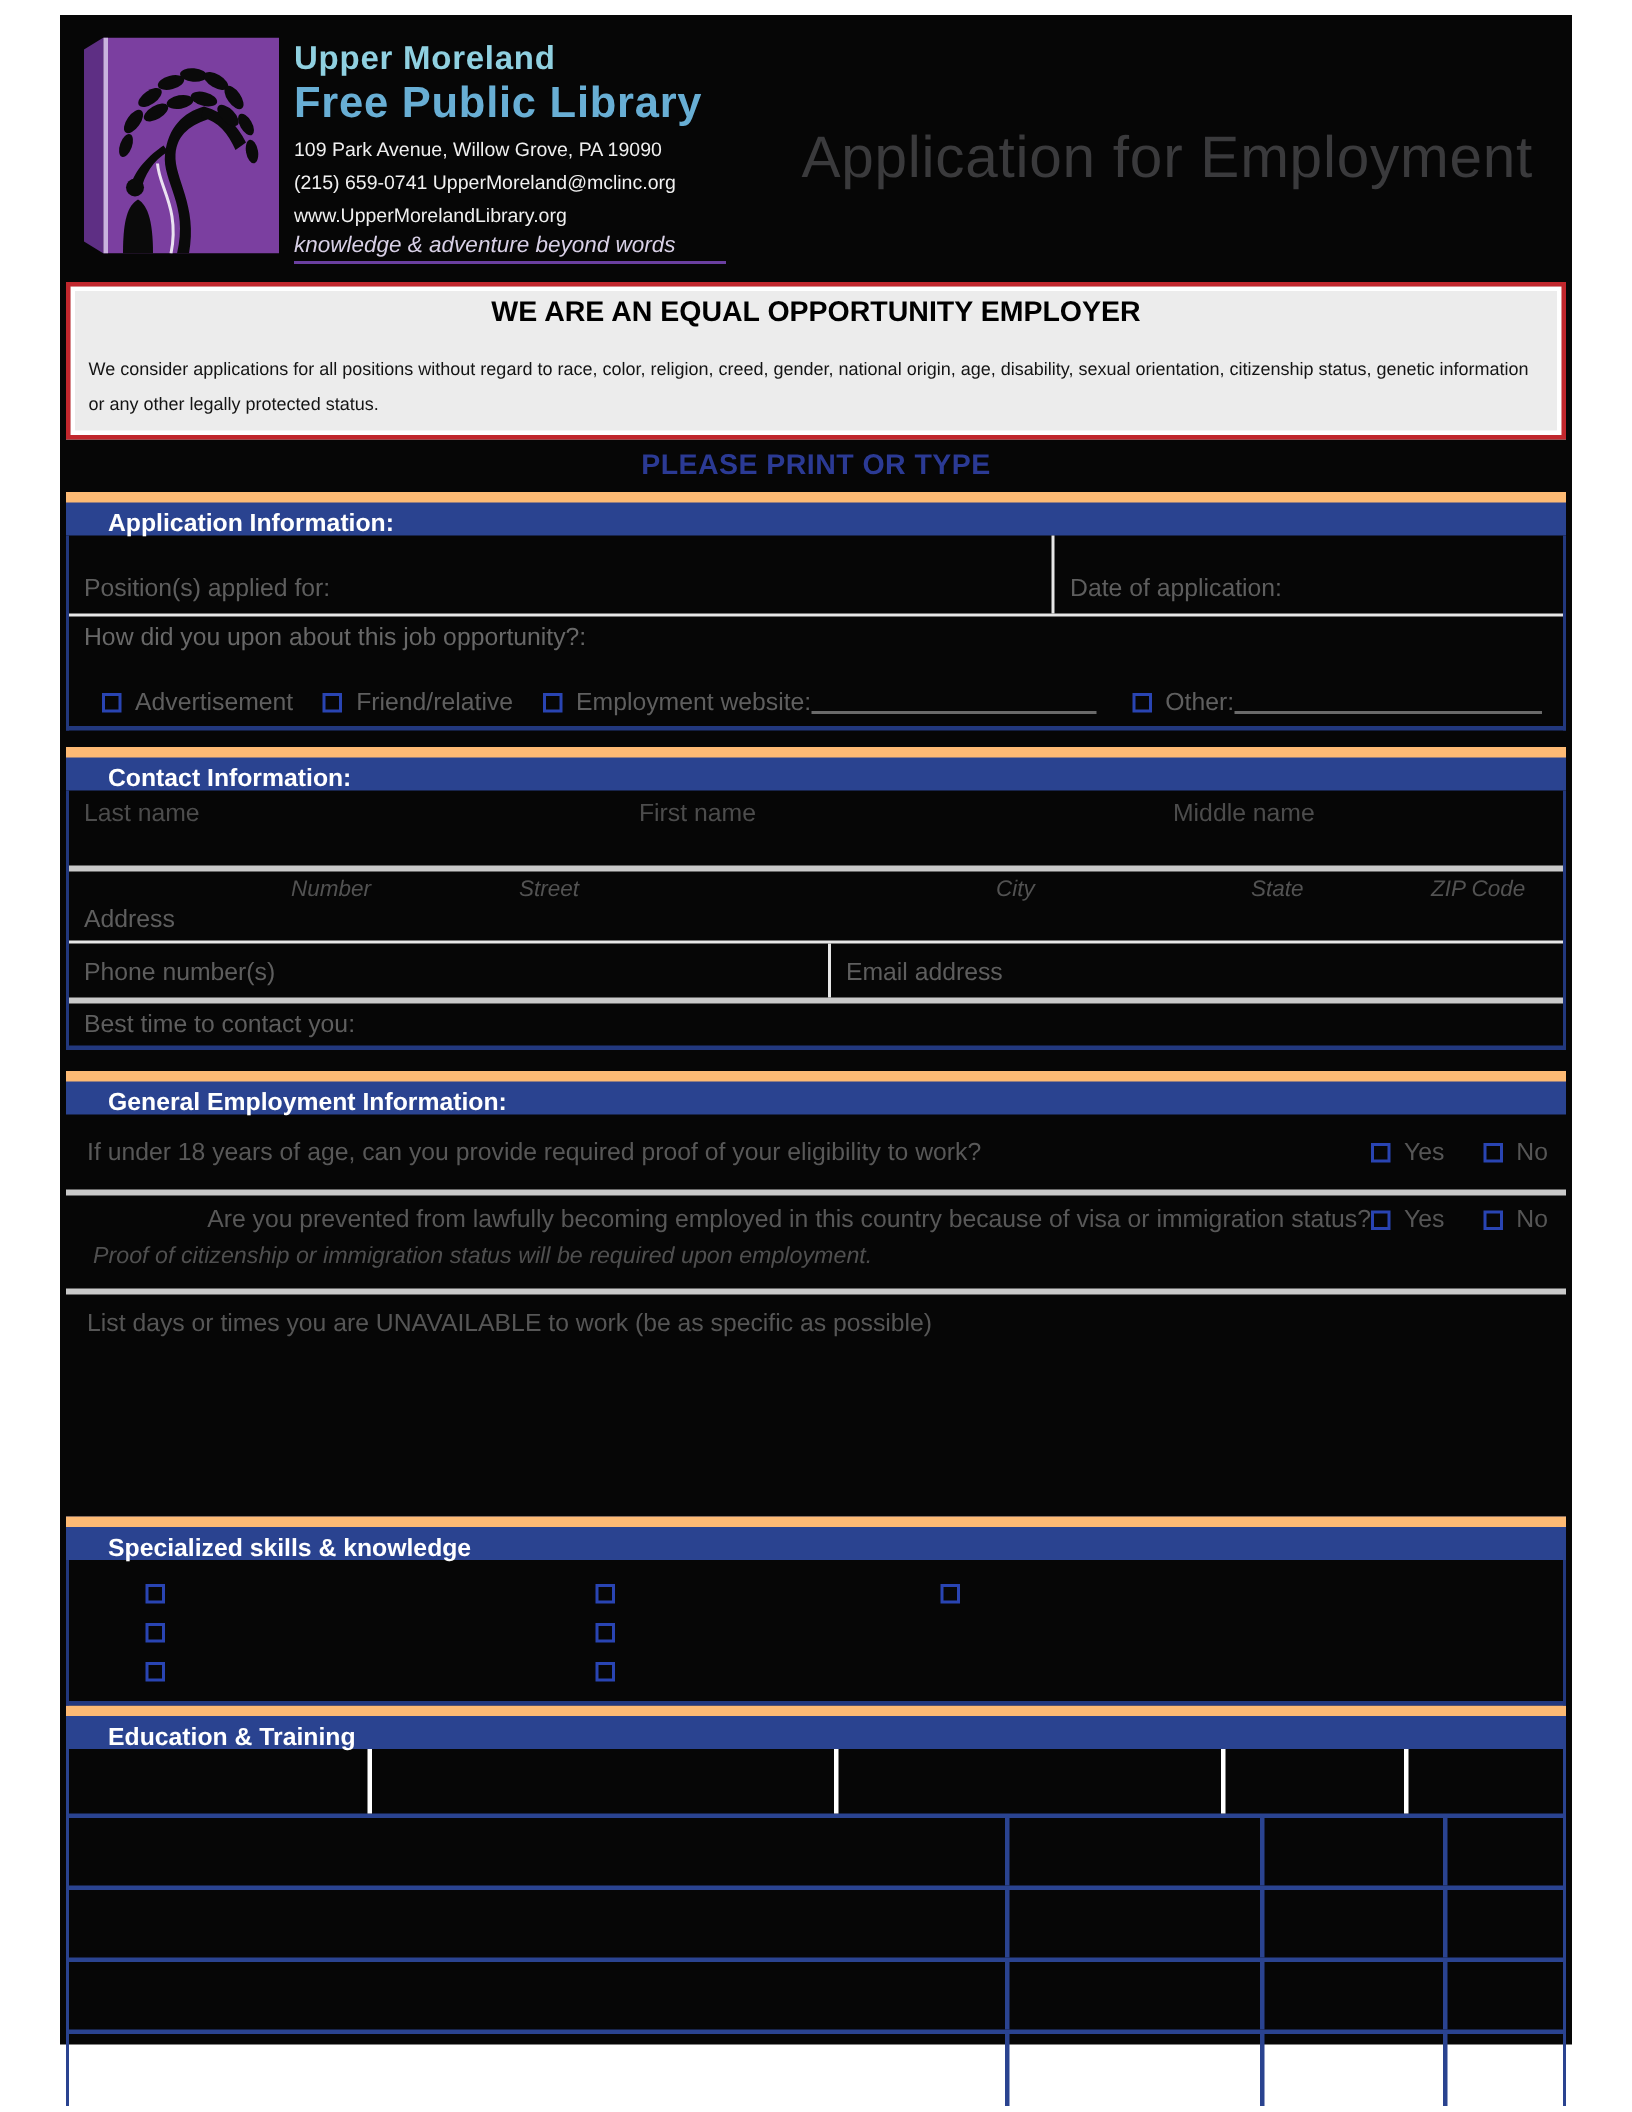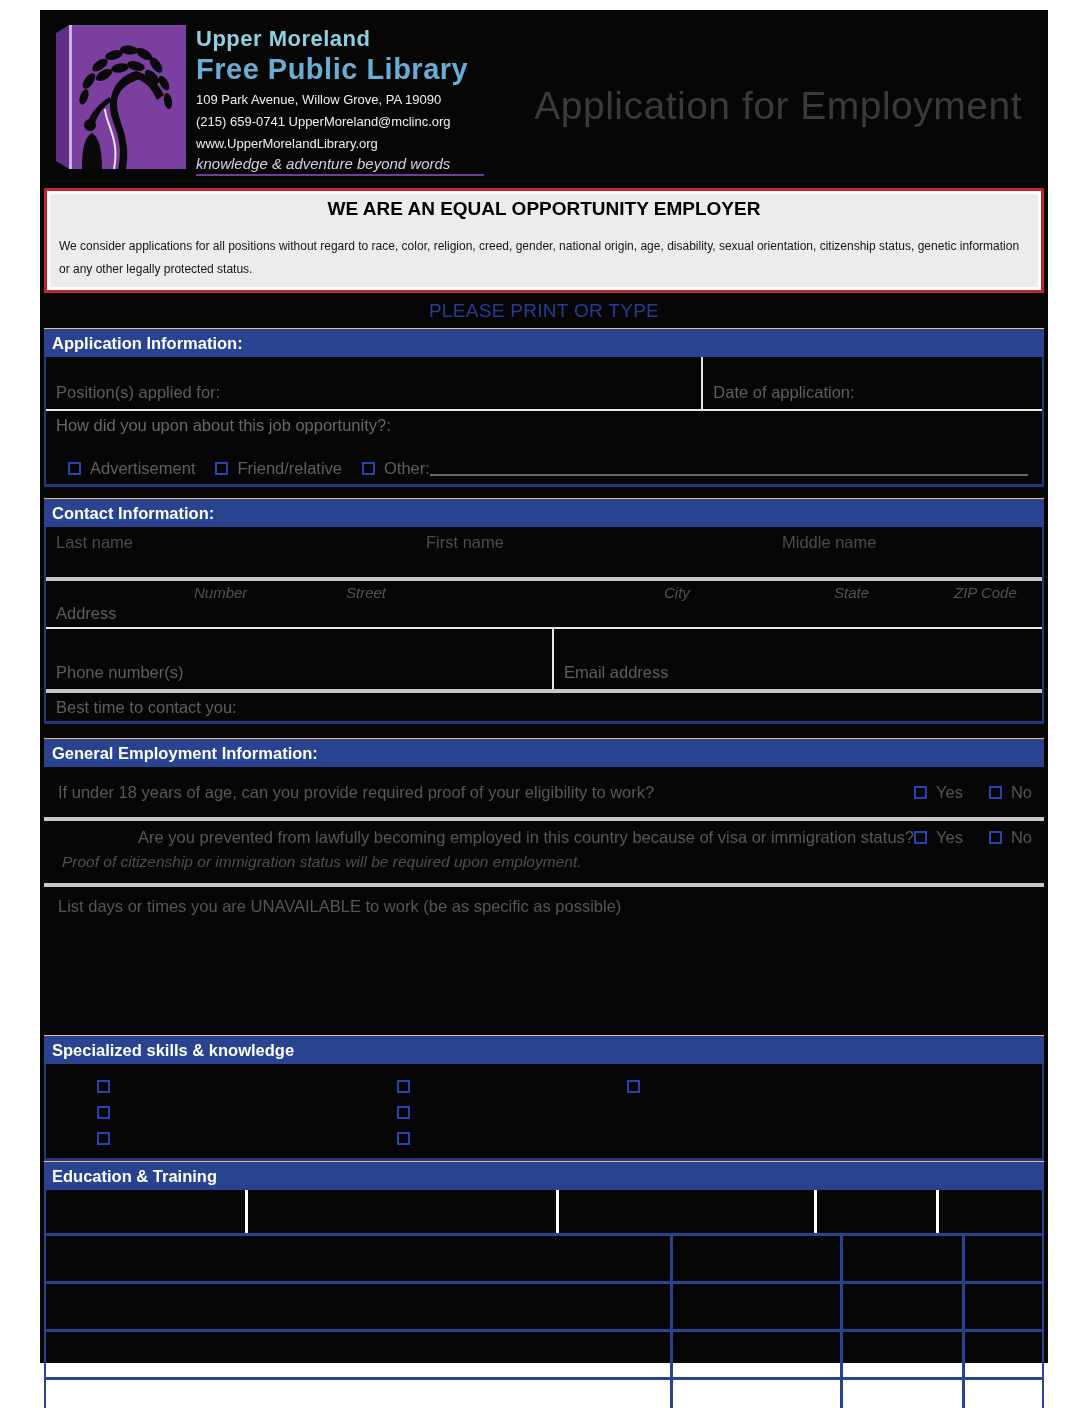--- a/index.html
+++ b/index.html
@@ -18,26 +18,26 @@
   .tag-rule { width:288px; height:2px; background:#6a3fa0; margin-top:2px; }
   .app-title { position:absolute; right:26px; top:74px; font-size:39px; color:#3a3a3c; letter-spacing:0.5px; white-space:nowrap; }
 
   
   .eoe-box { margin:6px 4px 0 4px; background:#ececec; border:3px solid #c1272d;
              box-shadow: inset 0 0 0 3px #ffffff; padding:7px 12px 9px 12px; }
   .eoe-head { text-align:center; font-size:19px; font-weight:bold; color:#000; }
   .eoe-body { font-size:12px; color:#141414; line-height:23px; margin-top:15px; }
 
   .print-type { height:35px; line-height:35px; text-align:center; color:#2b3a94;
-                font-weight:normal; font-size:19px; letter-spacing:0.3px; }
+                font-weight:bold; font-size:19px; letter-spacing:0.3px; }
 
   
   .section { margin:0 4px; }
   .bar { background:#2a4390; color:#fff; font-weight:bold; font-size:16.5px;
-         height:29px; line-height:29px; padding-left:8px; border-top:1px solid #fdba74; }
+         height:29px; line-height:29px; padding-left:28px; border-top:7px solid #fdba74; }
   .sec-body { border-left:2px solid #22387e; border-right:2px solid #22387e; border-bottom:3px solid #22387e; }
   .gap11 { height:11px; } .gap14 { height:14px; }
 
   .glabel { color:#5e5e5e; font-size:16.5px; }
   .cb { flex:0 0 auto; width:13px; height:13px; border:2px solid #2944b2; background:transparent; }
   .uline { display:inline-block; height:15px; border-bottom:2px solid #6a6a6a; }
   .div-white { height:2px; background:#e6e6e6; }
   .div-gray  { height:4px; background:#c9c9c9; }
 
   
@@ -49,21 +49,21 @@
   .opt { display:flex; align-items:center; }
   .opt .cb { margin-right:9px; }
   .opt-label { margin-right:20px; }
 
   
   .row-names { position:relative; height:50px; }
   .row-names span { position:absolute; top:6px; font-size:16.5px; color:#4c4c4c; }
   .row-addr { position:relative; height:46px; }
   .row-addr .colhead { position:absolute; top:3px; font-size:15px; font-style:italic; color:#525252; }
   .addr-label { position:absolute; left:10px; bottom:4px; font-size:16.5px; color:#5e5e5e; }
-  .row-phone { display:flex; height:60px;justify-content:space-between; }
+  .row-phone { display:flex; height:36px;justify-content:space-between; }
   .cell-phone { flex:0 0 51%; border-right:2px solid #e6e6e6; display:flex; align-items:flex-end; padding:0 0 7px 10px; }
   .cell-email { flex:1 1 auto; display:flex; align-items:flex-end; padding:0 0 7px 10px; }
   .row-best { height:28px; padding:5px 0 0 10px; }
 
   
   .q-row { display:flex; align-items:center; height:50px; }
   .q-row .q { flex:1 1 auto; padding-left:14px; color:#585858; font-size:16.5px; }
   .yesno { display:flex; align-items:center; padding-right:12px; color:#565656; font-size:16.5px; }
   .yesno .cb { margin-right:9px; }
   .yesno .yes { margin-right:26px; }
@@ -157,20 +157,25 @@
       <div class="row-hear">How did you upon about this job opportunity?:</div>
       <div class="row-opts">
         <div class="opt">
           <span class="cb"></span>
           <span class="opt-label">Advertisement</span>
         </div>
         <div class="opt">
           <span class="cb"></span>
           <span class="opt-label">Friend/relative</span>
         </div>
+        <div class="opt">
+          <span class="cb"></span>
+          <span>Employment website:</span>
+          <span class="uline" style="width:190px; margin-right:24px;"></span>
+        </div>
         <div class="opt" style="flex:1 1 auto;">
           <span class="cb"></span>
           <span>Other:</span>
           <span class="uline" style="flex:1 1 auto;"></span>
         </div>
       </div>
     </div>
   </div>
 
   <div class="gap11"></div>

